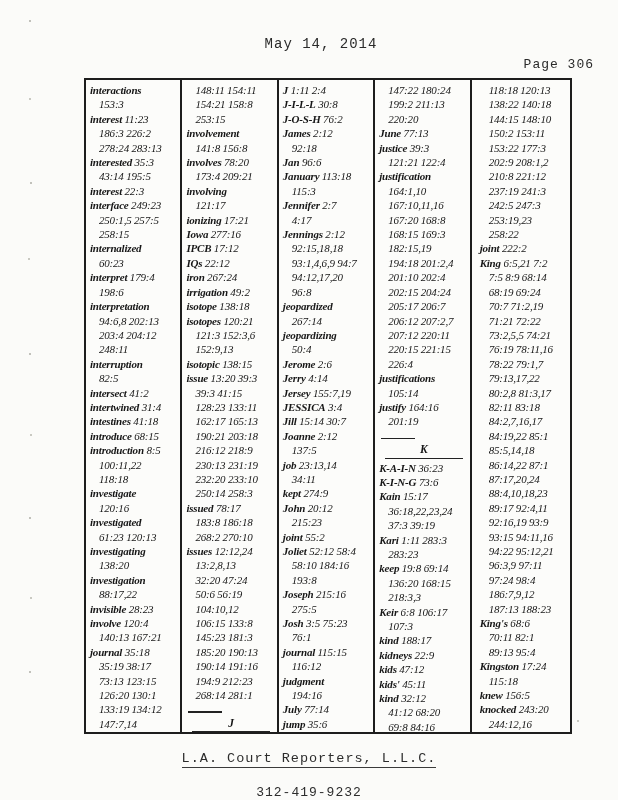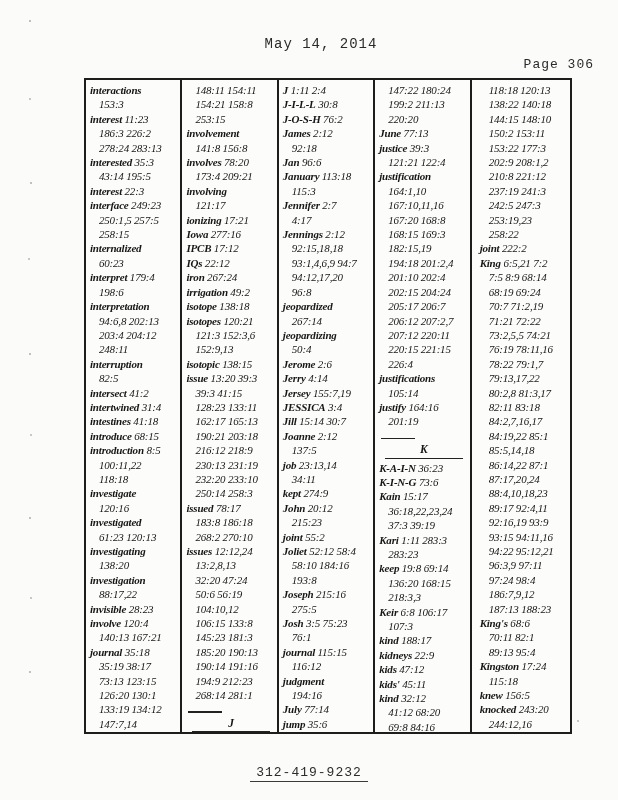--- a/index.html
+++ b/index.html
@@ -316,14 +316,15 @@
       <div class="line cont">89:13 95:4</div>
       <div class="line"><span class="term">Kingston</span> 17:24</div>
       <div class="line cont">115:18</div>
       <div class="line"><span class="term">knew</span> 156:5</div>
       <div class="line"><span class="term">knocked</span> 243:20</div>
       <div class="line cont">244:12,16</div>
     </div>
 </div>
 
 <div class="footer">
+  <div><span class="company mono">L.A. Court Reporters, L.L.C.</span></div>
   <div><span class="phone mono">312-419-9232</span></div>
 </div>
 
 </body></html>

